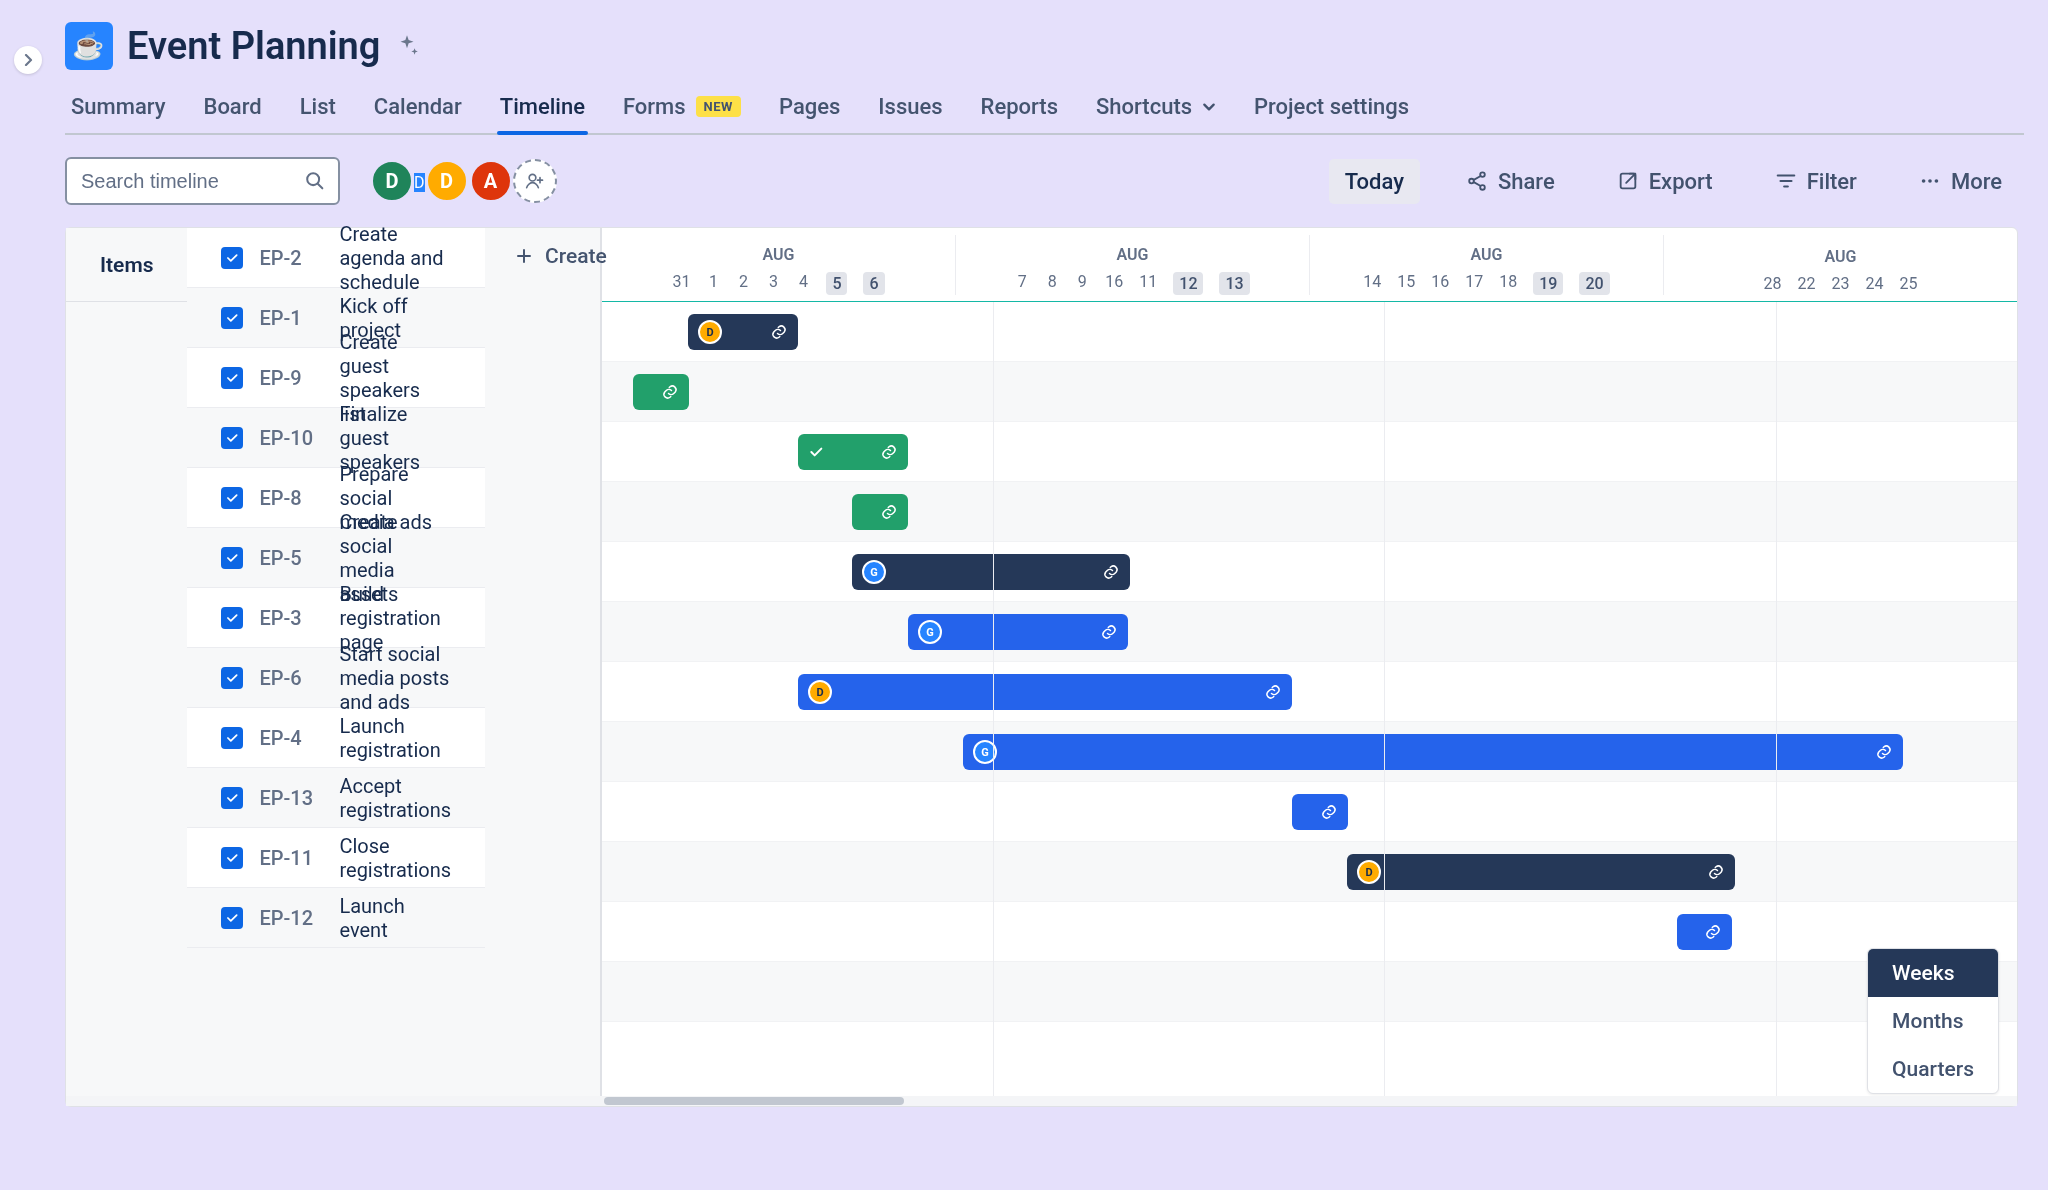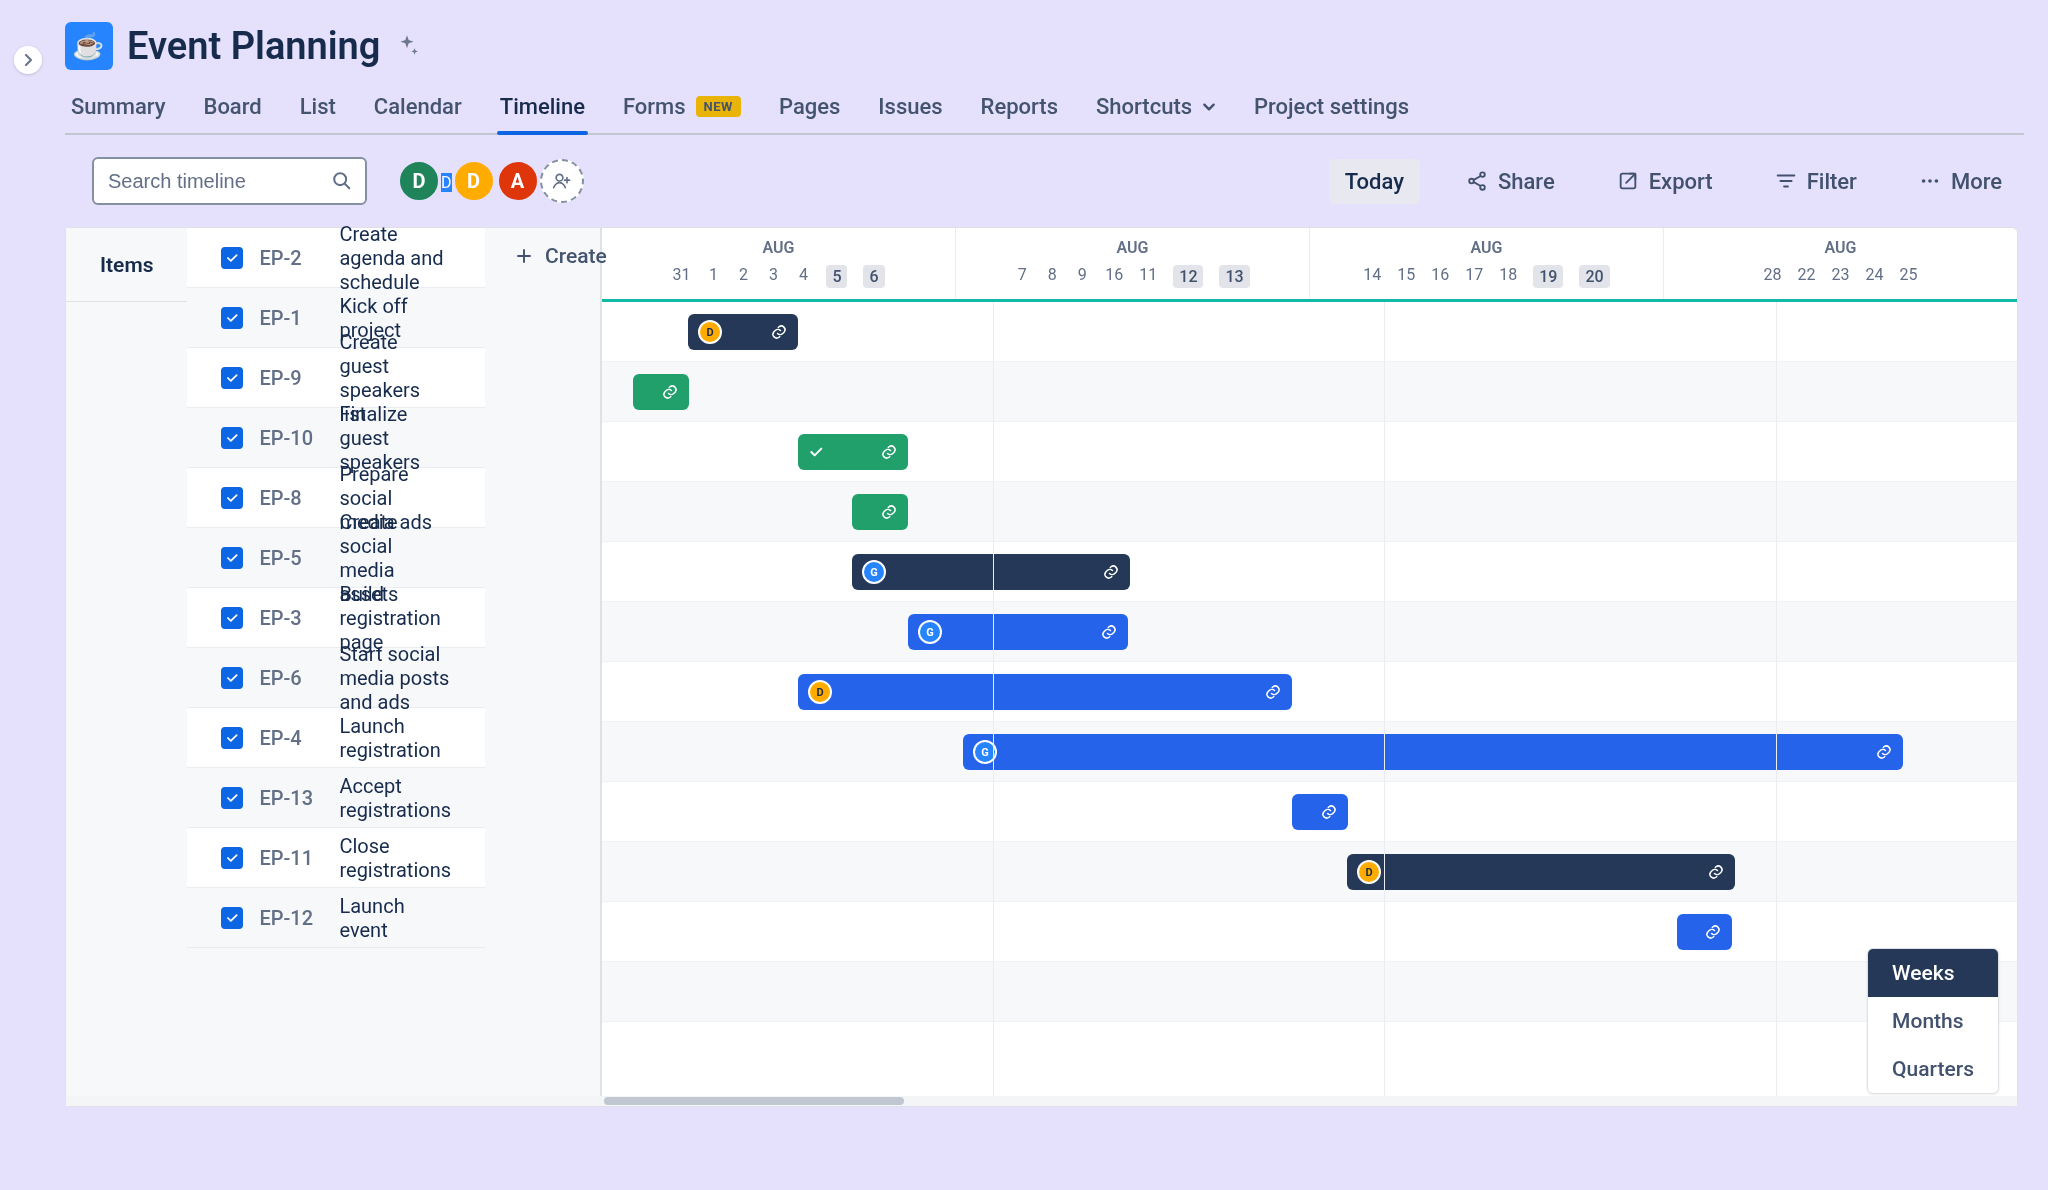--- a/index.html
+++ b/index.html
@@ -8,23 +8,23 @@
   .expand-handle { position: absolute; left: 14px; top: 46px; width: 28px; height: 28px; background: #fff; border-radius: 50%; display: flex; align-items: center; justify-content: center; color: #6B778C; box-shadow: 0 1px 3px rgba(0,0,0,.15); cursor: pointer; }
   .content { padding: 22px 24px 0 20px; }
   .title-row { display: flex; align-items: center; gap: 14px; margin-bottom: 12px; }
   .proj-icon { width: 48px; height: 48px; border-radius: 6px; background: #2684FF; display:flex; align-items:center; justify-content:center; font-size: 26px; }
   .proj-title { font-size: 38px; font-weight: 600; color: #172B4D; }
   .sparkle { color: #6B778C; }
   .nav { display: flex; align-items: center; gap: 38px; border-bottom: 2px solid #C1C7D0; padding: 0 0 0 6px; }
   .nav-item { padding: 12px 0 14px; font-size: 22px; font-weight: 500; color: #44546F; cursor: pointer; display: inline-flex; align-items: center; gap: 10px; position: relative; }
   .nav-item.active { color: #172B4D; }
   .nav-item.active::after { content: ""; position: absolute; left: -3px; right: -3px; bottom: -2px; height: 4px; background: #0C66E4; border-radius: 2px; }
-  .badge-new { font-size: 13px; font-weight: 700; background: #eab308; color: #44546F; padding: 3px 8px; border-radius: 4px; letter-spacing: .5px; }
+  .badge-new { font-size: 13px; font-weight: 700; background: #fde047; color: #44546F; padding: 3px 8px; border-radius: 4px; letter-spacing: .5px; }
   .chev { font-size: 14px; color: #42526E; }
-  .toolbar { display: flex; align-items: center; justify-content: space-between; padding: 22px 6px 22px 0; margin-left: 27px; }
+  .toolbar { display: flex; align-items: center; justify-content: space-between; padding: 22px 6px 22px 0; }
   .toolbar-left { display: flex; align-items: center; gap: 30px; }
   .search-wrap { position: relative; width: 275px; height: 48px; background: #fff; border: 2px solid #8590A2; border-radius: 6px; display: flex; align-items: center; padding: 0 42px 0 14px; }
   .search-input { border: none; outline: none; font-size: 20px; width: 100%; color: #172B4D; }
   .search-input::placeholder { color: #626F86; }
   .search-icon { position:absolute; right:12px; top:50%; transform:translateY(-50%); color:#626F86; }
   .avatars { display: flex; }
   .avatar, .avatar-add { width: 44px; height: 44px; border-radius: 50%; display:inline-flex; align-items:center; justify-content:center; font-weight:700; font-size:20px; color:#fff; border:3px solid #E5E0FB; }
   .avatar-add { background: #fff; color:#626F86; border:2px dashed #8590A2; }
   .avatar-wrap { position: relative; }
   .toolbar-right { display: flex; align-items: center; gap: 30px; }
@@ -36,21 +36,21 @@
   .left-col { width: 536px; flex-shrink:0; border-right: 2px solid #DFE1E6; display:flex; flex-direction:row; background:#F7F8F9; }
   .left-header { height: 74px; display:flex; align-items:center; padding: 0 34px; font-size:21px; font-weight:600; color:#172B4D; border-bottom:1px solid #DFE1E6; }
   .task-row { height: 60px; display:flex; align-items:center; gap: 16px; padding: 0 34px; border-bottom: 1px solid #EBECF0; font-size:20px; cursor:pointer; }
   .task-row:nth-child(odd) { background:#fff; }
   .task-check { width:22px; height:22px; border-radius:4px; background:#0C66E4; flex-shrink:0; display:flex; align-items:center; justify-content:center; color:#fff; }
   .task-key { color:#626F86; font-weight:500; min-width:64px; }
   .task-title { color:#172B4D; font-weight:400; }
   .create-row { height: 56px; display:flex; align-items:center; gap:12px; padding: 0 30px; color:#44546F; font-size:21px; font-weight:500; cursor:pointer; }
 
   .right-col { flex:1; position:relative; overflow:hidden; }
-  .tl-header { height:74px; border-bottom:3px solid #14b8a6; display:flex; }
+  .tl-header { height:74px; border-bottom:1px solid #14b8a6; display:flex;align-items:center; }
   .week-col { flex:1; border-right:1px solid #EBECF0; display:flex; flex-direction:column; align-items:center; }
   .week-col:last-child { border-right:none; }
   .month-lbl { font-size:16px; color:#626F86; font-weight:600; margin-top:10px; }
   .days { display:flex; gap: 16px; margin-top:8px; }
   .day { font-size:16px; color:#626F86; font-weight:400; min-width:14px; text-align:center; }
   .day.hl { background:#E2E4EA; color:#42526E; border-radius:4px; padding:2px 6px; font-weight:500; }
 
   .tl-body { position:absolute; top:74px; left:0; right:0; bottom:44px; }
   .tl-row { height:60px; border-bottom:1px solid #F1F2F4; position:relative; }
   .tl-row:nth-child(odd) { background:#fff; }

